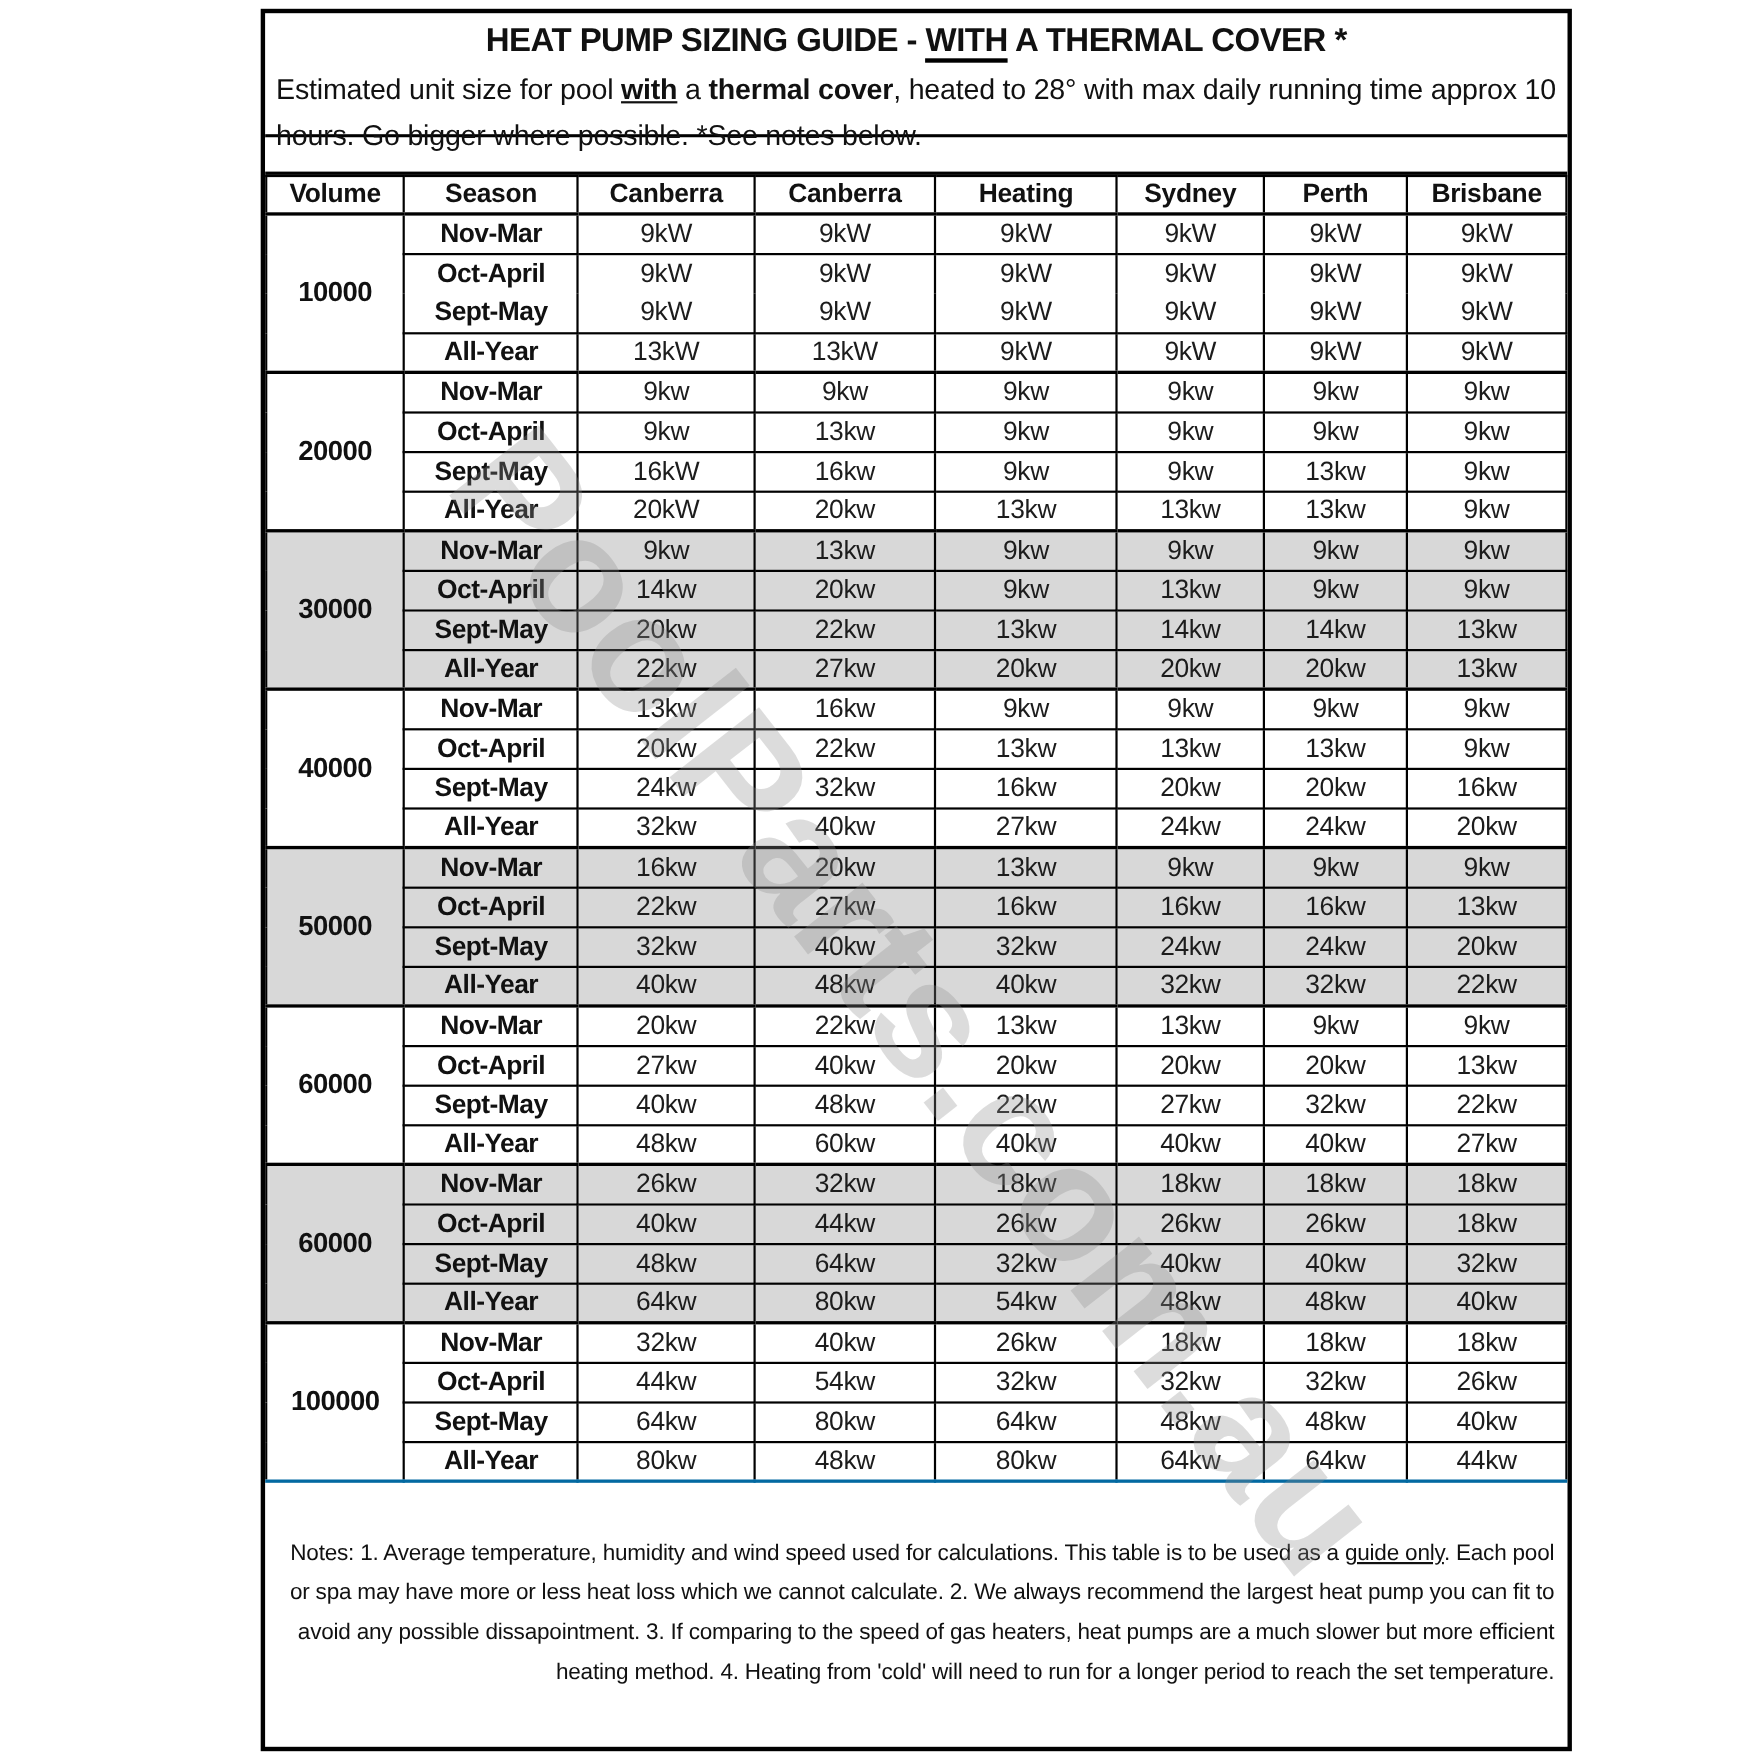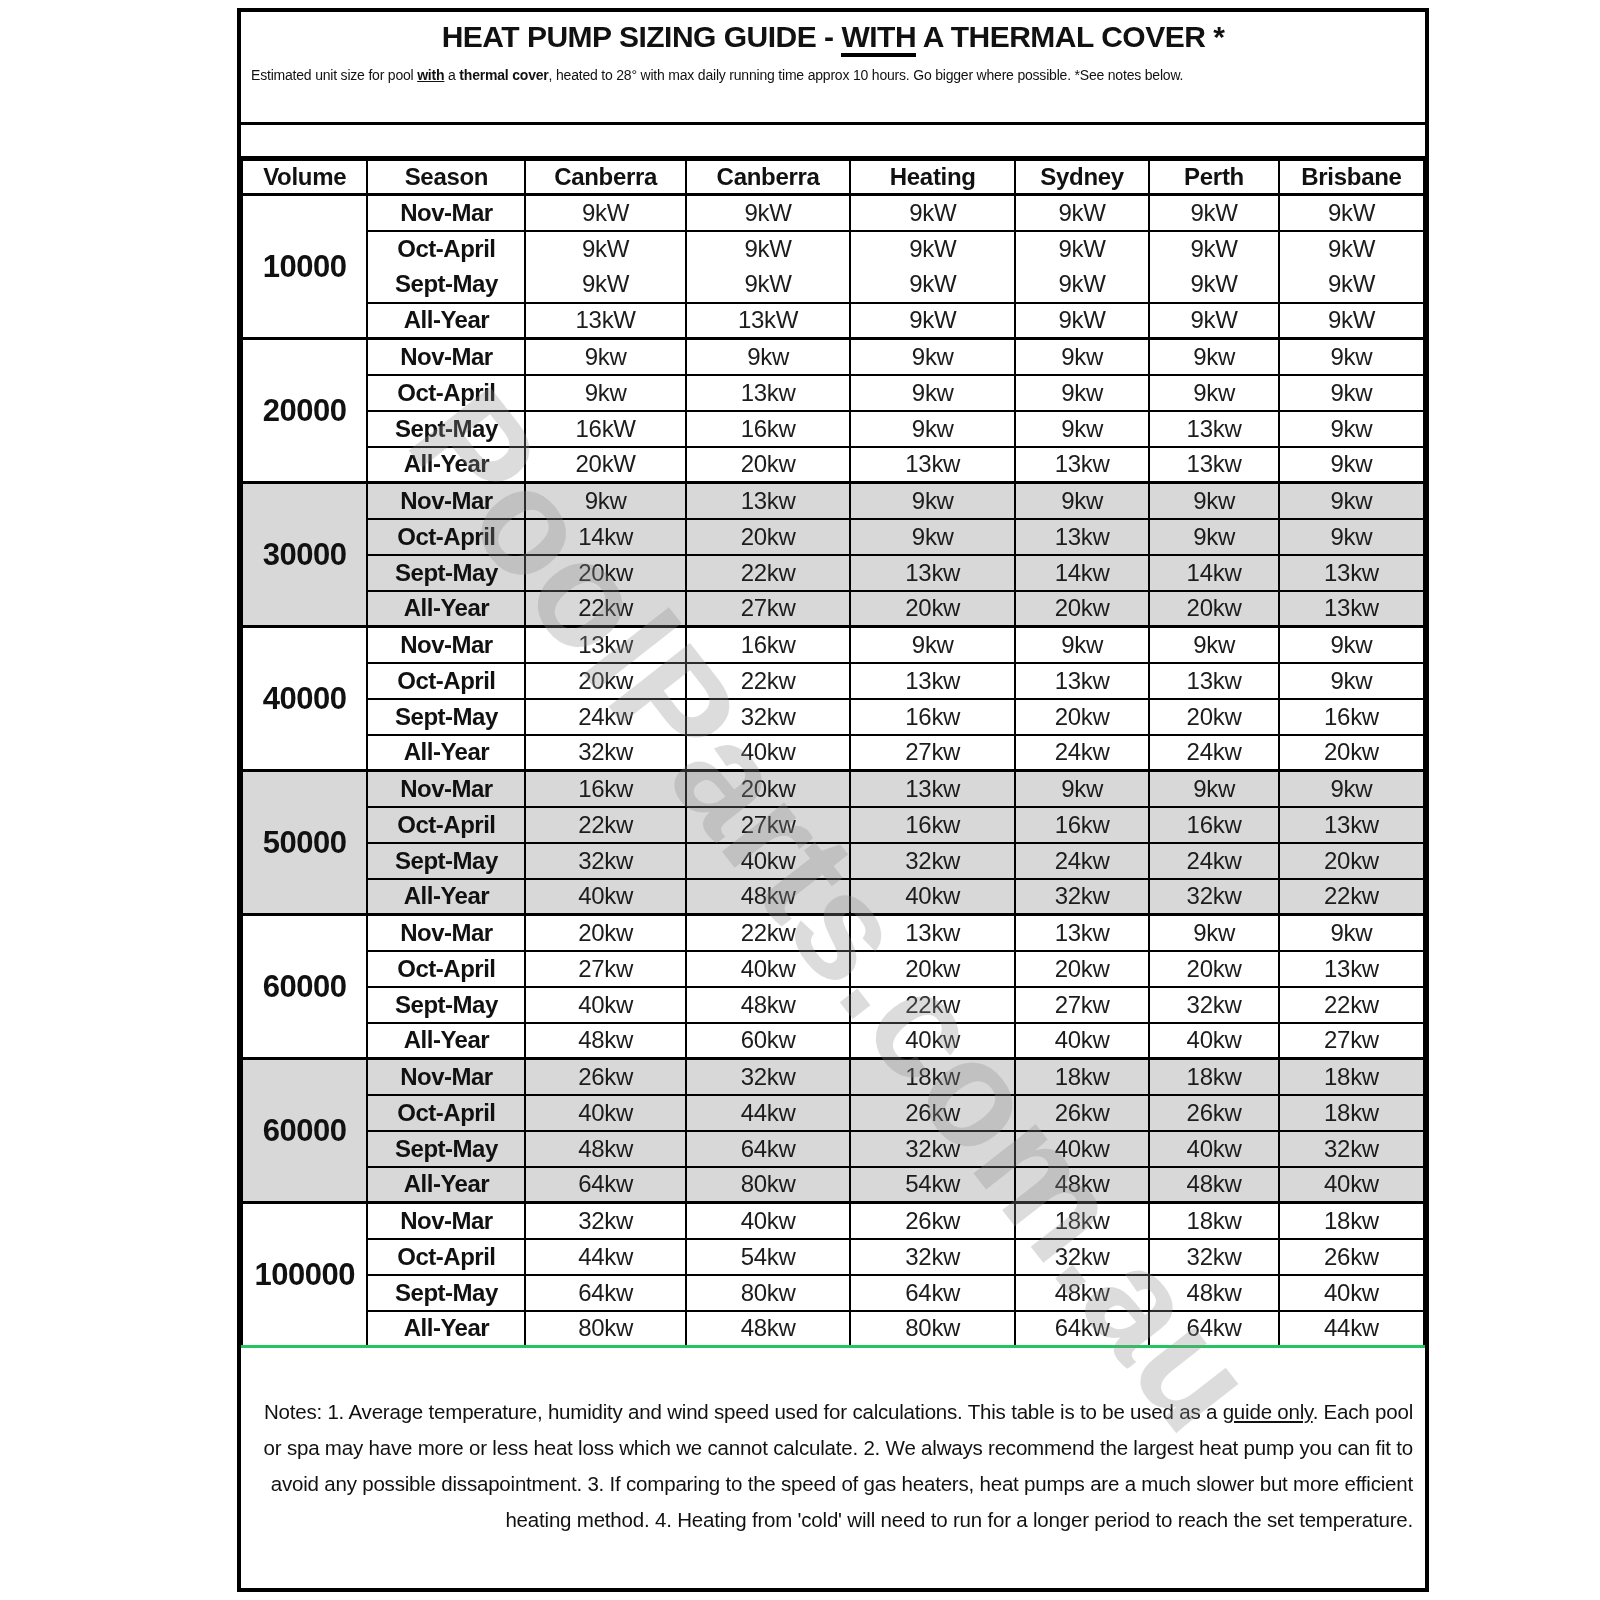--- a/index.html
+++ b/index.html
@@ -6,35 +6,35 @@
   body{width:1600px;height:1600px;position:relative;overflow:hidden;
        font-family:"Liberation Sans",sans-serif;color:#111;}
   .sheet{position:absolute;left:237px;top:8px;width:1192px;height:1584px;
          border:4px solid #000;box-sizing:border-box;background:#fff;overflow:hidden;}
   
   .titlebox{height:104px;border-bottom:3px solid #000;box-sizing:content-box;
             padding:6px 10px 0 10px;}
   .doc-title{text-align:center;font-size:30px;font-weight:700;letter-spacing:-0.5px;
              margin:2px 0 6px 0;white-space:nowrap;}
   .u-title{border-bottom:4px solid #000;padding-bottom:0px;}
-  .subtitle{font-size:14px;line-height:31px;letter-spacing:-0.2px;}
+  .subtitle{font-size:26px;line-height:42px;letter-spacing:-0.2px;}
   .b{font-weight:700;}
   .bu{font-weight:700;text-decoration:underline;}
   .u{text-decoration:underline;}
   
   .spacer{height:31px;border-bottom:3px solid #000;background:#fff;}
   
   table.sizing{border-collapse:collapse;table-layout:fixed;width:100%;
-               border-bottom:3px solid #22c55e;}
+               border-bottom:3px solid #0369a1;}
   table.sizing td,table.sizing th{border:2px solid #000;text-align:center;
                vertical-align:middle;padding:0;overflow:hidden;}
   tr.hdr th{height:32px;font-size:24px;font-weight:700;background:#fff;
             border-bottom:3px solid #000;letter-spacing:-0.3px;}
   tbody tr{height:36px;}
-  td.vol{font-size:31px;font-weight:700;letter-spacing:-0.5px;}
+  td.vol{font-size:25px;font-weight:700;letter-spacing:-0.5px;}
   td.season{font-size:24px;font-weight:700;letter-spacing:-0.5px;}
   td.val{font-size:24px;font-weight:400;color:#1c1c1c;letter-spacing:-0.3px;}
   tr.block-start td{border-top:3px solid #000;}
   tr.shaded td{background:var(--shaded,#d8d8d8);}
   tr.merge-top td.season,tr.merge-top td.val{border-top-style:hidden;}
   
   .notes{padding:46px 12px 0 12px;font-size:20.5px;line-height:36px;
          letter-spacing:-0.2px;text-align:right;}
   
   .watermark{position:absolute;left:50%;top:57%;

